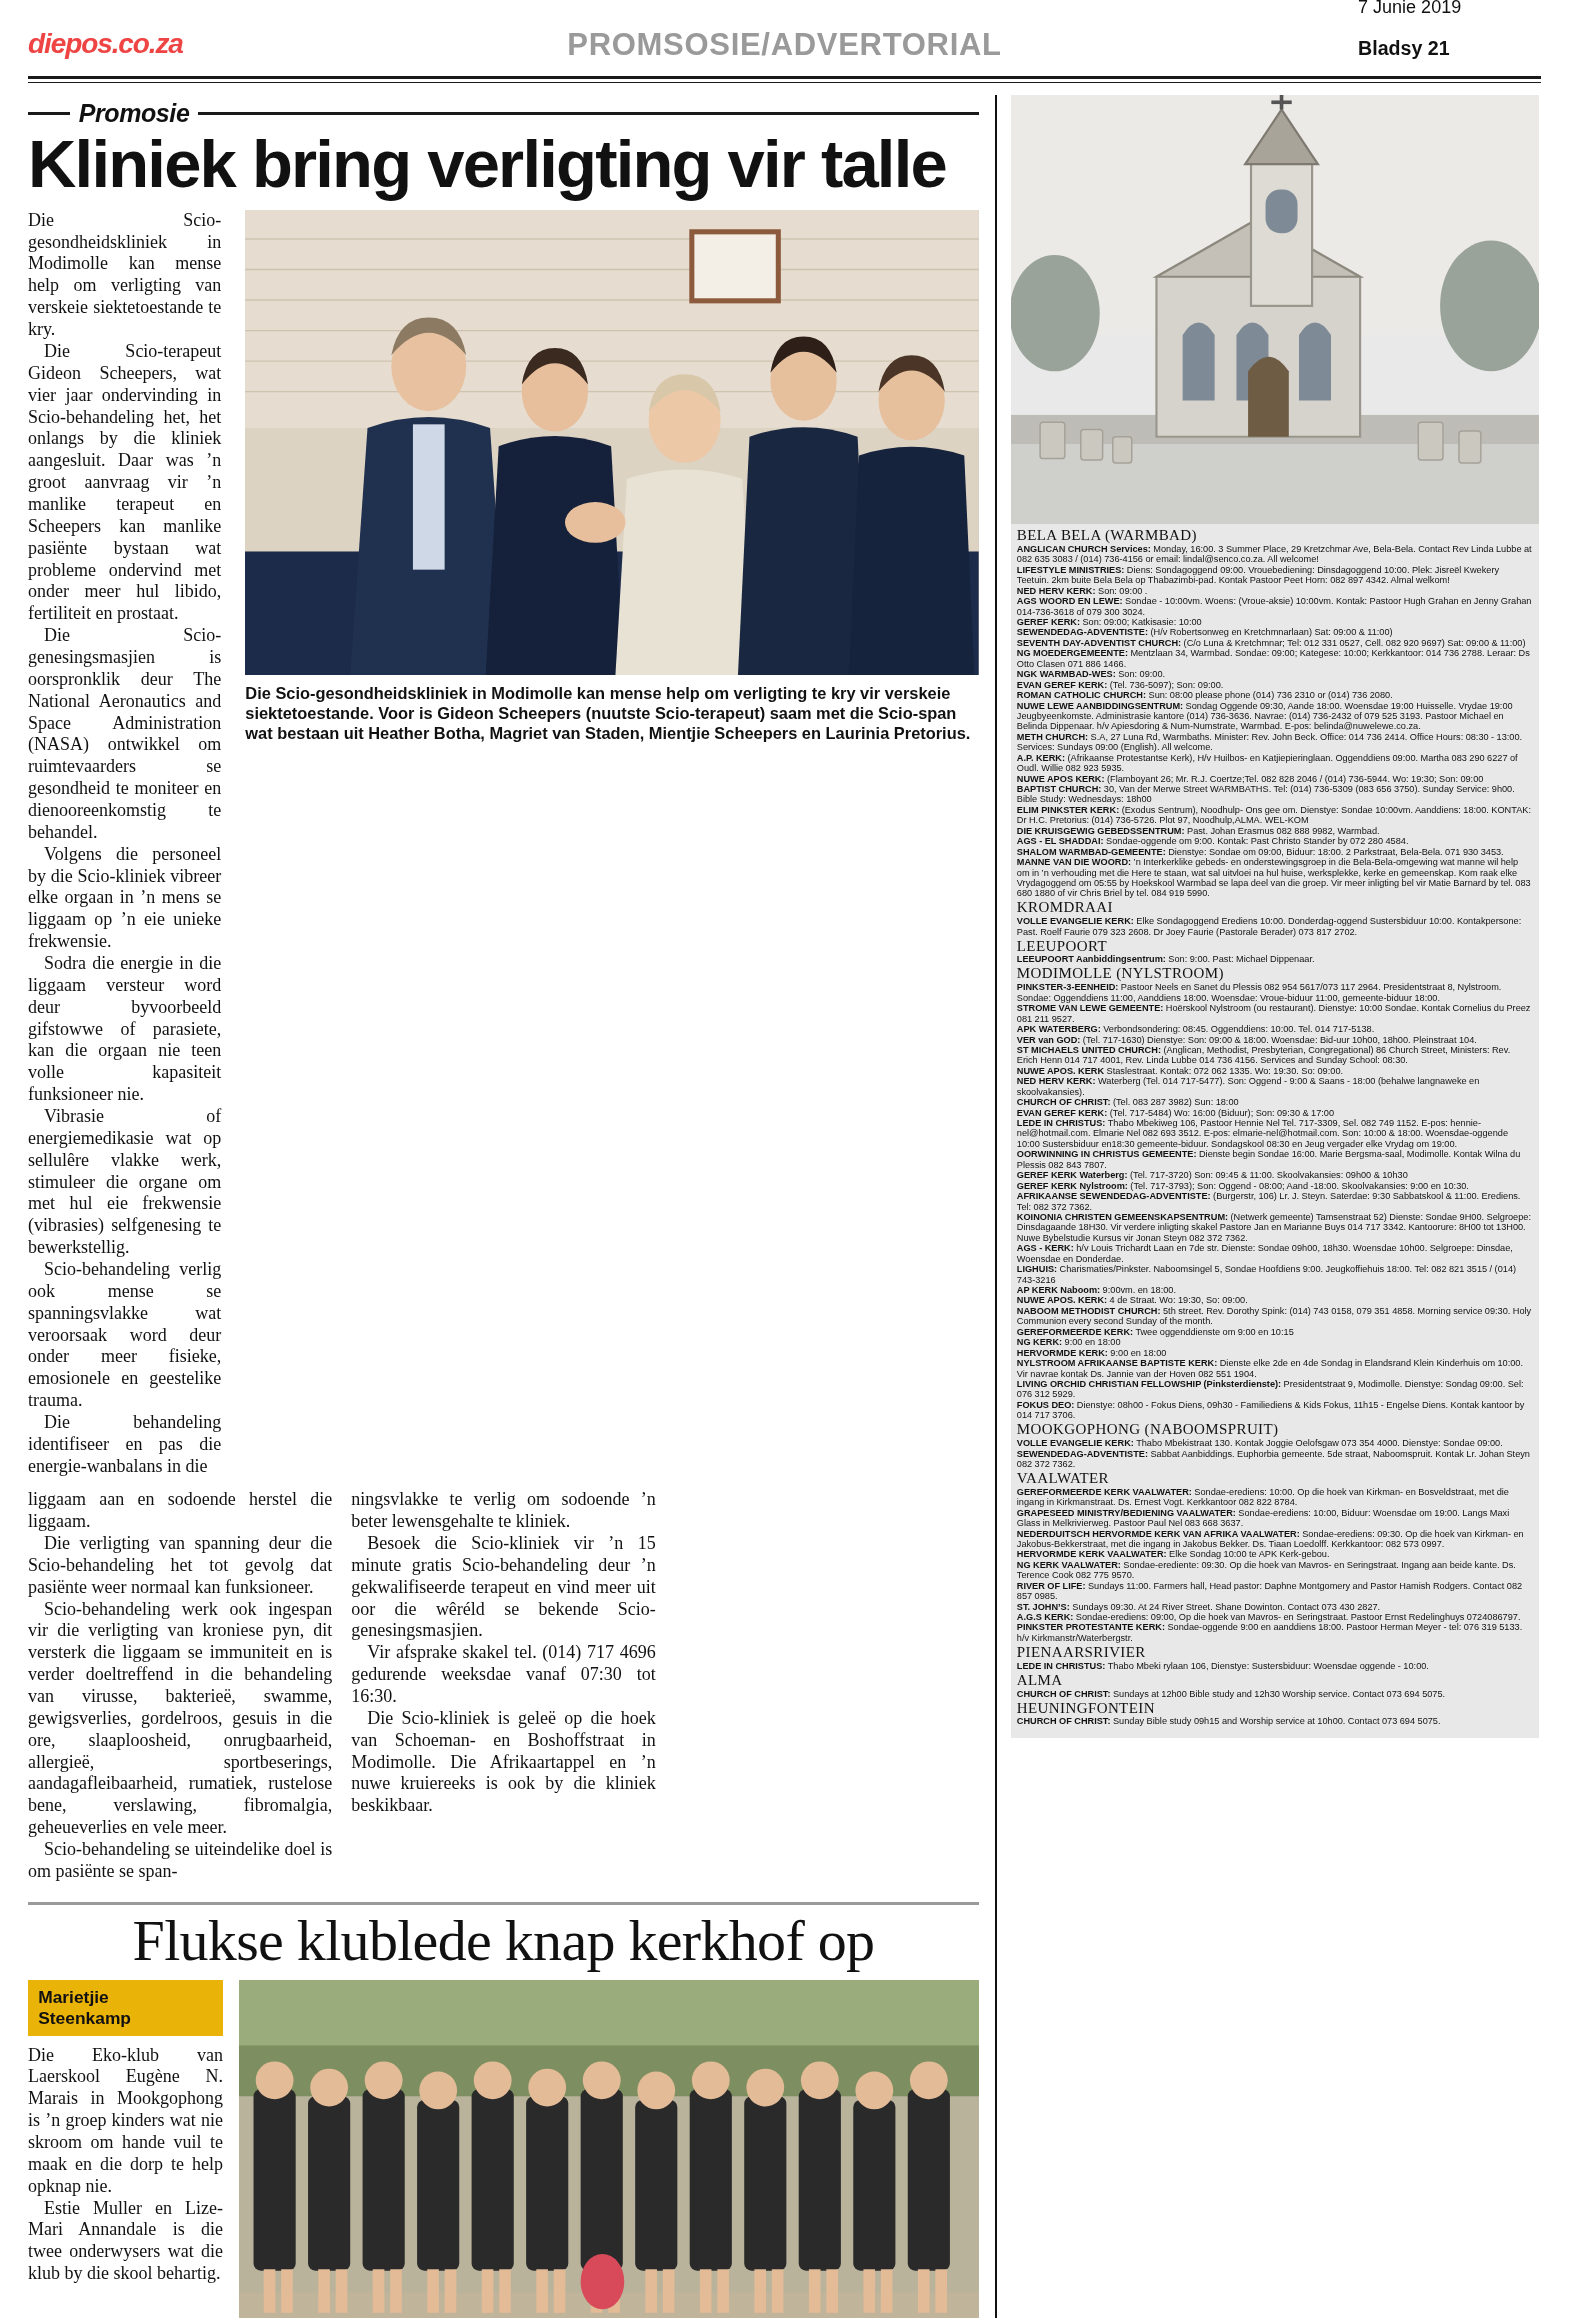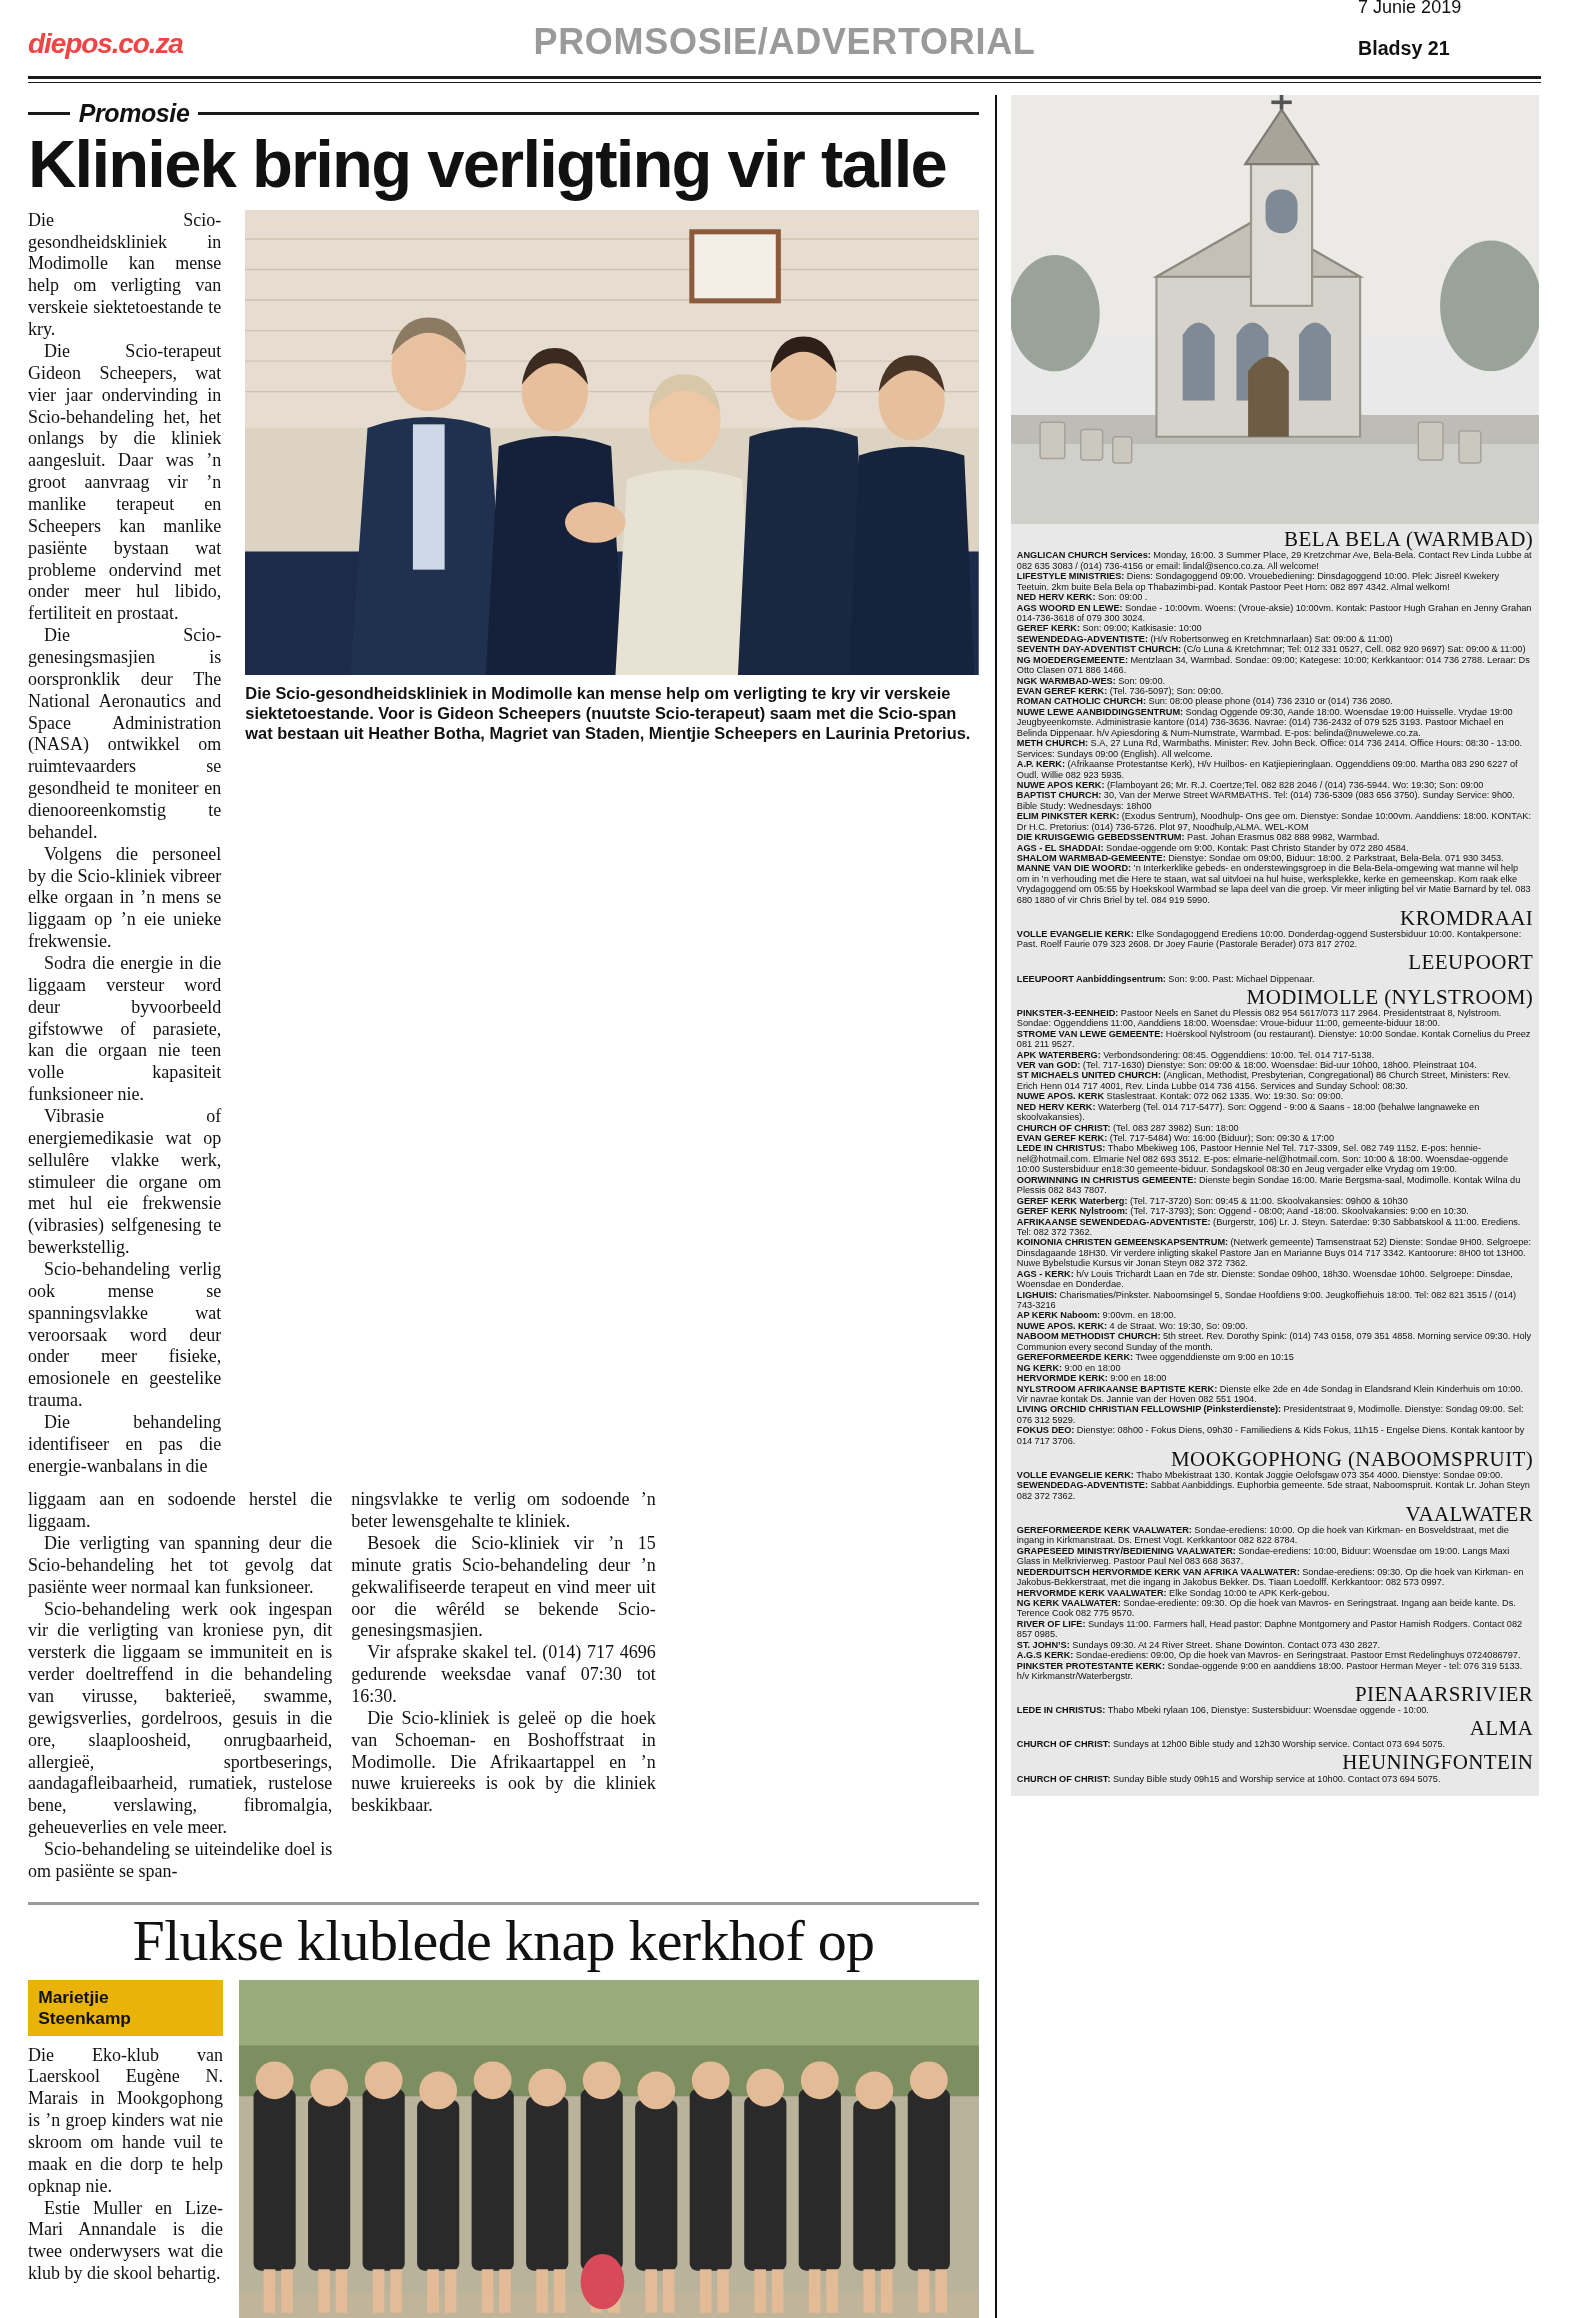--- a/index.html
+++ b/index.html
@@ -18,21 +18,21 @@
   .mast-logo {
     font-family: "Liberation Sans", sans-serif;
     font-weight: bold; font-style: italic;
     color: #ef4444; font-size: 28px; letter-spacing: -1.1px;
     line-height: 1; padding-bottom: 11.6px;
   }
   .mast-center {
     position: absolute; left: 50%; transform: translateX(-50%);
     bottom: 7.3px;
     font-family: "Liberation Sans", sans-serif;
-    font-weight: bold; font-size: 36px; letter-spacing: 0.7px;
+    font-weight: bold; font-size: 31px; letter-spacing: 0.7px;
     color: #9a9a9a;
   }
   .mast-right {
     margin-left: auto; display: flex; align-items: baseline; gap: 19px;
     font-family: "Liberation Sans", sans-serif; padding-bottom: 10.2px; flex-direction: column;
   }
   .mast-paper { font-weight: bold; font-size: 19.6px; letter-spacing: 0px; }
   .mast-date  { font-size: 18px; }
   .mast-page  { font-weight: bold; font-size: 19.6px; }
   .mast-rule  { height: 3.6px; background:#1a1a1a; margin-top: 5.8px; }
@@ -87,22 +87,22 @@
     margin-bottom: 8.7px;
   }
   .a2-top { display: flex; }
   .a2-text-col { width: 211px; padding-right: 16px; }
   .a2-photo-col { width: 740px; }
 
   
   .church-photo { width: 100%; height: 429px; overflow:hidden; position:relative; }
   .church-panel { background:#e8e8e8; padding: 2.9px 5.8px 11.6px; margin-top:0; }
   .town {
-    text-align:right; font-family:"Liberation Serif", serif;
-    font-size: 21px; letter-spacing: 0.4px; line-height: 1.06; margin: 1.5px 0 0;
+    text-align:left; font-family:"Liberation Serif", serif;
+    font-size: 15px; letter-spacing: 0.4px; line-height: 1.06; margin: 1.5px 0 0;
   }
   .entry {
     font-family:"Liberation Sans", sans-serif;
     font-size: 9.2px; line-height: 1.135; text-align: left;
     margin: 0; word-spacing: -0.1px;
   }
   .entry b { font-weight: bold; }
 </style>
 </head>
 <body>

